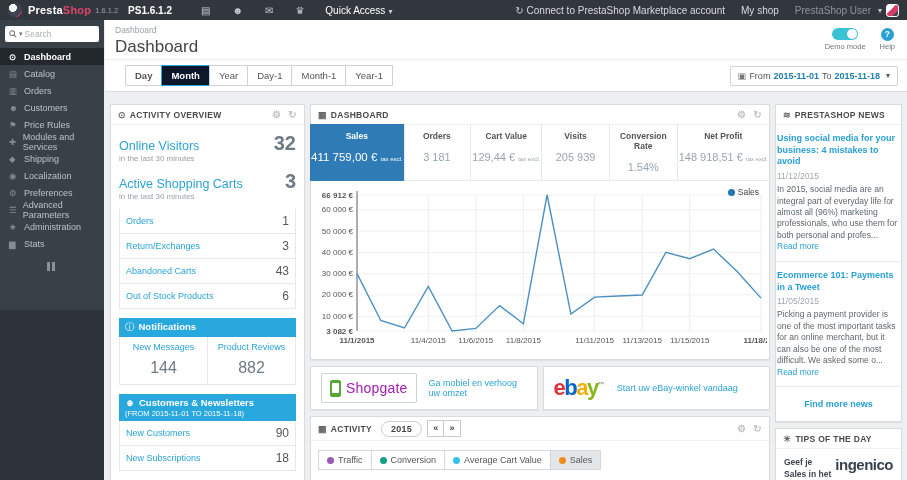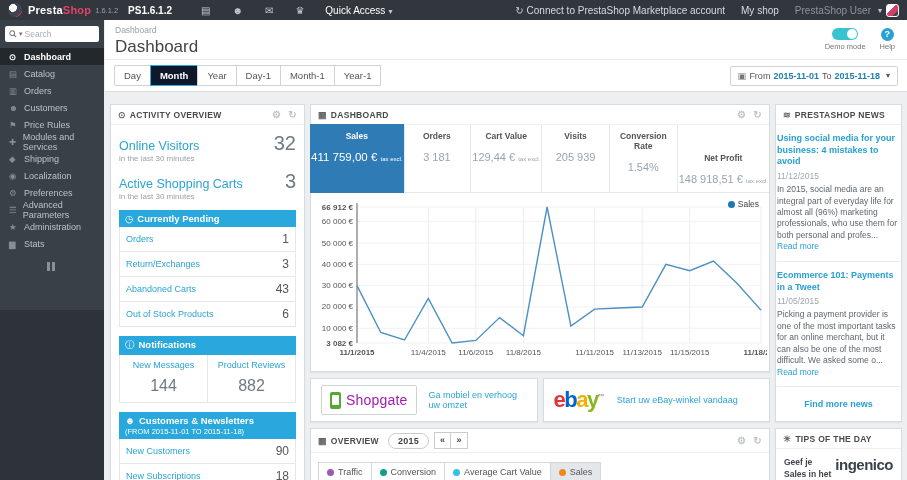--- a/index.html
+++ b/index.html
@@ -44,21 +44,21 @@
   .page-title { font-size:17px; color:#444; margin-top:2px; }
   .head-right { position:absolute; top:8px; right:12px; display:flex; gap:14px; text-align:center; }
   .hr-item { font-size:7.5px; color:#777; cursor:pointer; }
   .toggle { width:26px; height:12px; border-radius:7px; background:#38c2d2; position:relative; margin:0 auto 2px; }
   .toggle .knob { position:absolute; right:1px; top:1px; width:10px; height:10px; background:#fff; border-radius:50%; }
   .help-circle { width:13px; height:13px; border-radius:50%; background:#28a0d3; color:#fff; font-size:9px; font-weight:bold; line-height:13px; margin:0 auto 1px; }
 
   .toolbar { background:#fff; border-top:1px solid #e9ebed; border-bottom:1px solid #d8dcdf; height:33px; display:flex; align-items:center; padding:0 9px; }
   .btn-group { display:flex; }
   .btn { border:1px solid #cfd3d6; background:#fff; color:#555; font-size:9.5px; padding:4px 9px; margin-left:-1px; cursor:pointer; font-family:"Liberation Sans",sans-serif; }
-  .btn:first-child { margin-left:0; border-radius:2px 0 0 2px; }
+  .btn:first-child { margin-left:11px; border-radius:2px 0 0 2px;font-weight:bold; }
   .btn.active { background:#0f172a; border-color:#29a9dc; color:#fff; font-weight:bold; }
   .date-btn { margin-left:auto; border:1px solid #cfd3d6; background:#fff; border-radius:2px; font-size:9px; color:#555; padding:4px 7px; display:flex; align-items:center; gap:3px; cursor:pointer; }
   .date-btn b { color:#1f7fae; }
   .cal-ico { color:#777; font-size:9px; }
 
   .content { display:flex; gap:5px; padding:12px 5px 0; align-items:flex-start; }
   .panel { background:#fff; border:1px solid #d7dce0; box-shadow:0 1px 1px rgba(0,0,0,.05); }
   .p-head { display:flex; align-items:center; height:20px; padding:0 7px; font-size:8.5px; font-weight:bold; color:#4a4a4a; letter-spacing:.3px; border-bottom:1px solid #eef0f1; }
   .p-head .pi { margin-right:4px; color:#666; font-size:9px; }
   .p-tools { margin-left:auto; color:#c0c6ca; font-size:10px; display:flex; gap:7px; }
@@ -66,40 +66,40 @@
 
   
   .col1 { width:195px; flex:0 0 auto; }
   .col2 { width:460px; flex:0 0 auto; }
   .col3 { width:127px; flex:0 0 auto; }
 
   
   .act-body { padding:8px 8px 10px; }
   .vis-row { display:flex; align-items:flex-end; }
   .vis-row .lnk { font-size:12.5px; color:#2ba3d4; cursor:pointer; }
-  .vis-row .num { margin-left:auto; font-size:20px; color:#6e7a84; font-weight:400; line-height:1; }
+  .vis-row .num { margin-left:auto; font-size:20px; color:#6e7a84; font-weight:700; line-height:1; }
   .sub { font-size:8px; color:#9aa2a8; margin:1px 0 8px; }
   .sec-bar { background:#28a8dc; color:#fff; font-size:9.5px; font-weight:bold; padding:3px 6px; margin-top:9px; }
   .sec-bar .si { margin-right:4px; font-weight:normal; }
   .sec-sub { font-size:7.5px; font-weight:normal; margin-top:1px; }
   .rows { border:1px solid #e4e8ea; border-top:none; }
   .row { display:flex; align-items:center; padding:5px 6px; border-bottom:1px solid #e4e8ea; }
   .row:last-child { border-bottom:none; }
   .row .rl { font-size:9px; color:#2ba3d4; cursor:pointer; }
   .row .rv { margin-left:auto; font-size:12px; color:#555; }
   .notif-table { display:flex; border:1px solid #e4e8ea; border-top:none; text-align:center; }
   .notif-cell { flex:1; padding:5px 2px 7px; }
   .notif-cell:first-child { border-right:1px solid #e4e8ea; }
   .notif-cell .h { color:#2ba3d4; font-size:9px; cursor:pointer; }
   .notif-cell .v { font-size:16px; color:#6e7a84; margin-top:7px; }
 
   
   .kpis { display:flex; border-bottom:1px solid #e6e9eb; }
   .kpi { flex:1; text-align:center; padding:6px 1px 7px; border-right:1px solid #e6e9eb; cursor:pointer; }
-  .kpi:last-child { border-right:none;margin-top:22px; }
+  .kpi:last-child { border-right:none; }
   .kpi .lab { font-size:8.5px; font-weight:bold; color:#555; }
   .kpi .val { font-size:11px; color:#98a6af; margin-top:10px; white-space:nowrap; }
   .kpi .val small { font-size:6px; }
   .kpi.active { background:#2e7bb5; margin:-1px; padding:7px 1px 8px; }
   .kpi.active .lab { color:#fff; }
   .kpi.active .val { color:#fff; font-size:11.5px; }
   .chart-wrap { position:relative; padding:2px 2px 0; }
   .legend { position:absolute; top:6px; right:10px; font-size:8.5px; color:#444; display:flex; align-items:center; gap:3px; }
   .legend .ldot { width:7px; height:7px; border-radius:50%; background:#1f77b4; }
 
@@ -282,21 +282,20 @@
             <span class="lnk">Online Visitors</span>
             <span class="num">32</span>
           </div>
         <div class="sub">in the last 30 minutes</div>
         <div class="vis-row">
             <span class="lnk">Active Shopping Carts</span>
             <span class="num">3</span>
           </div>
         <div class="sub">in the last 30 minutes</div>
 
-        <div class="sec-bar"><span class="si">◷</span><span>Currently Pending</span></div>
         <div class="rows">
           <div class="row">
               <span class="rl">Orders</span>
               <span class="rv">1</span>
             </div>
           <div class="row">
               <span class="rl">Return/Exchanges</span>
               <span class="rv">3</span>
             </div>
           <div class="row">
@@ -429,21 +428,21 @@
         </div>
         <div class="panel promo">
           <div class="ebay-logo"><span class="e1">e</span><span class="e2">b</span><span class="e3">a</span><span class="e4">y</span><sup>™</sup></div>
           <a>Start uw eBay-winkel vandaag</a>
         </div>
       </div>
 
       <div class="panel forecast">
         <div class="p-head" style="height:24px;">
           <span class="pi">▦</span>
-          <span>OVERVIEW</span>
+          <span>ACTIVITY</span>
           <span class="year-pill">2015</span>
           <span class="fnav">
               <span>«</span>
               <span>»</span>
             </span>
           <span class="p-tools">
               <span>⚙</span>
               <span>↻</span>
             </span>
         </div>

